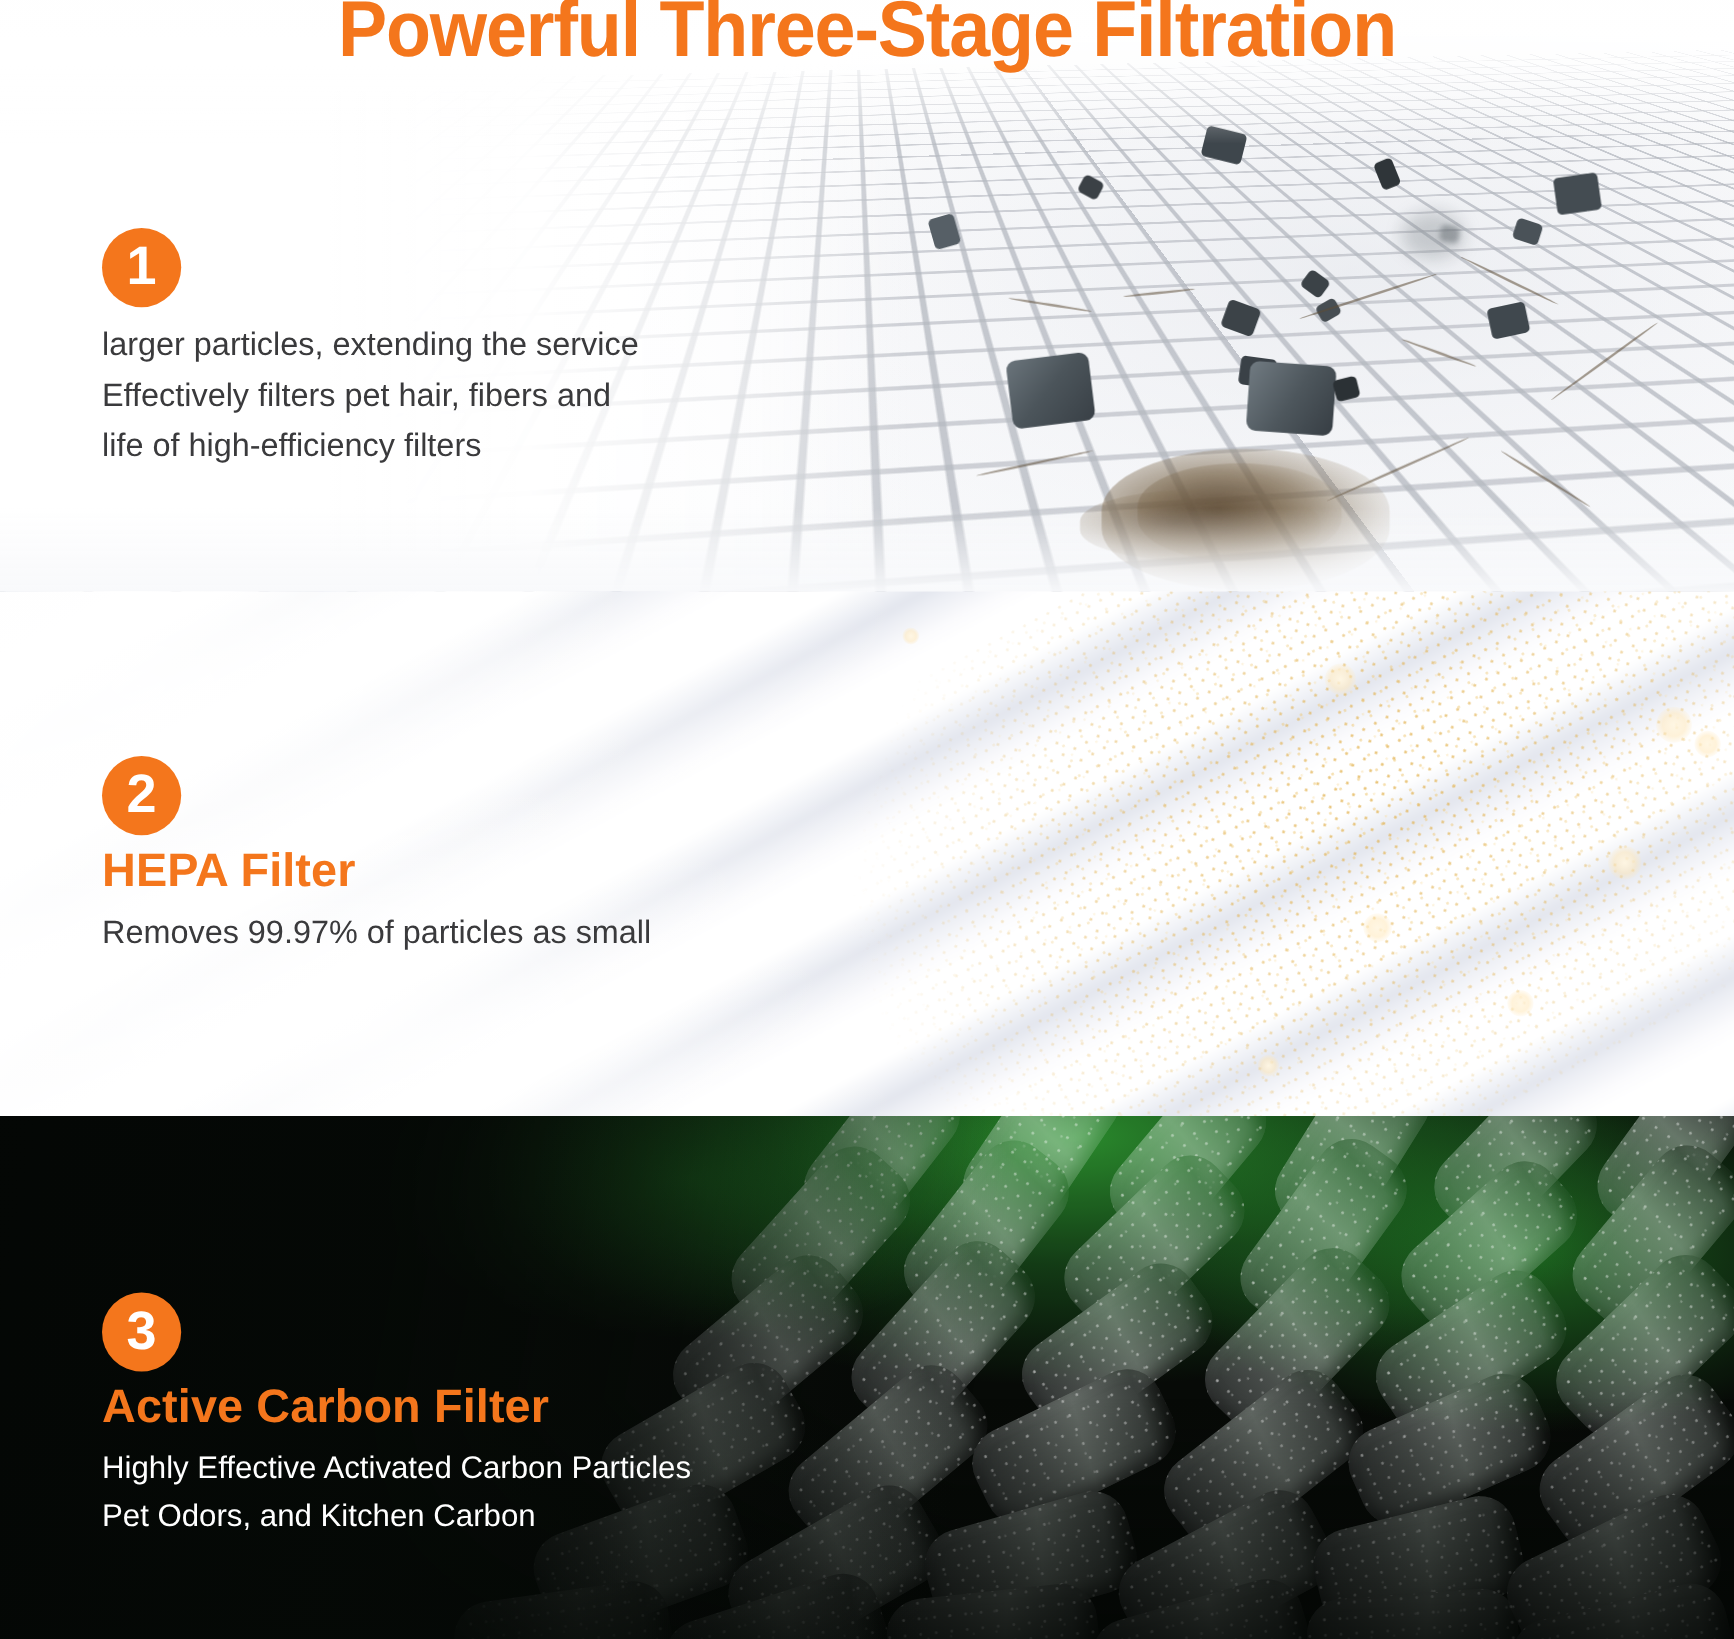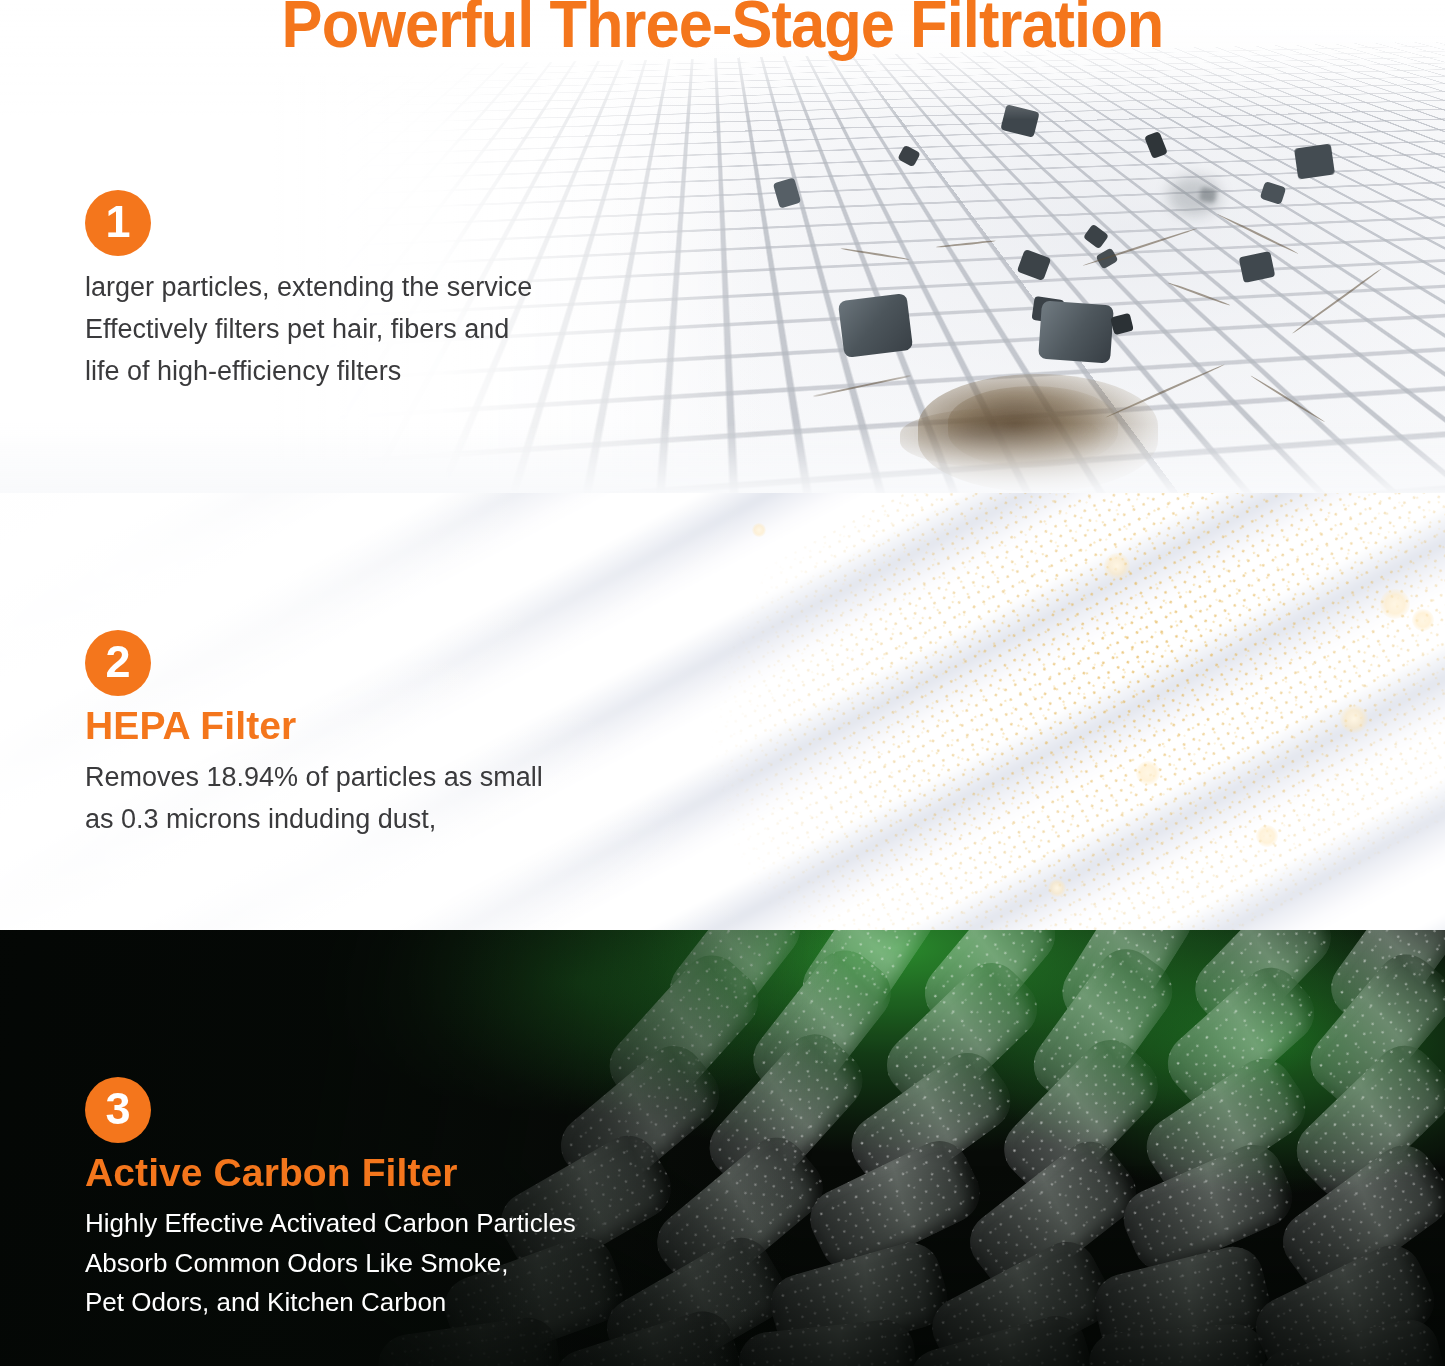--- a/index.html
+++ b/index.html
@@ -241,22 +241,21 @@
       <div class="bokeh" style="left:1048px;top:386px;width:18px;height:18px;"></div>
       <div class="pleat-soft"></div>
     </div>
 
     <div class="block" id="block2" style="top:137px;">
       <div class="badge">
         <span>2</span>
       </div>
       <div class="heading">HEPA Filter</div>
       <div class="body">
-        <div>Removes 18.94% of particles as small</div>
-        <div>as 0.3 microns induding dust,</div>
+        <div>Removes 99.97% of particles as small</div>
       </div>
     </div>
   </div>
 
   <div class="section" id="sec3">
     <div class="carbon-wrap">
 
       <div class="pellet" style="left:660px;top:-10px;width:150px;height:78px;transform:rotate(-52deg);"></div>
       <div class="pellet" style="left:790px;top:-18px;width:156px;height:80px;transform:rotate(-56deg);"></div>
       <div class="pellet" style="left:915px;top:-4px;width:150px;height:76px;transform:rotate(-50deg);"></div>
@@ -303,21 +302,20 @@
       <div class="carbon-dark"></div>
     </div>
 
     <div class="block" id="block3" style="top:147px;">
       <div class="badge">
         <span>3</span>
       </div>
       <div class="heading">Active Carbon Filter</div>
       <div class="body light">
         <div>Highly Effective Activated Carbon Particles</div>
-        <div>Absorb Common Odors Like Smoke,</div>
         <div>Pet Odors, and Kitchen Carbon</div>
       </div>
     </div>
   </div>
 
   <div class="title-band">
     <div class="title">Powerful Three-Stage Filtration</div>
   </div>
 
 </div>

